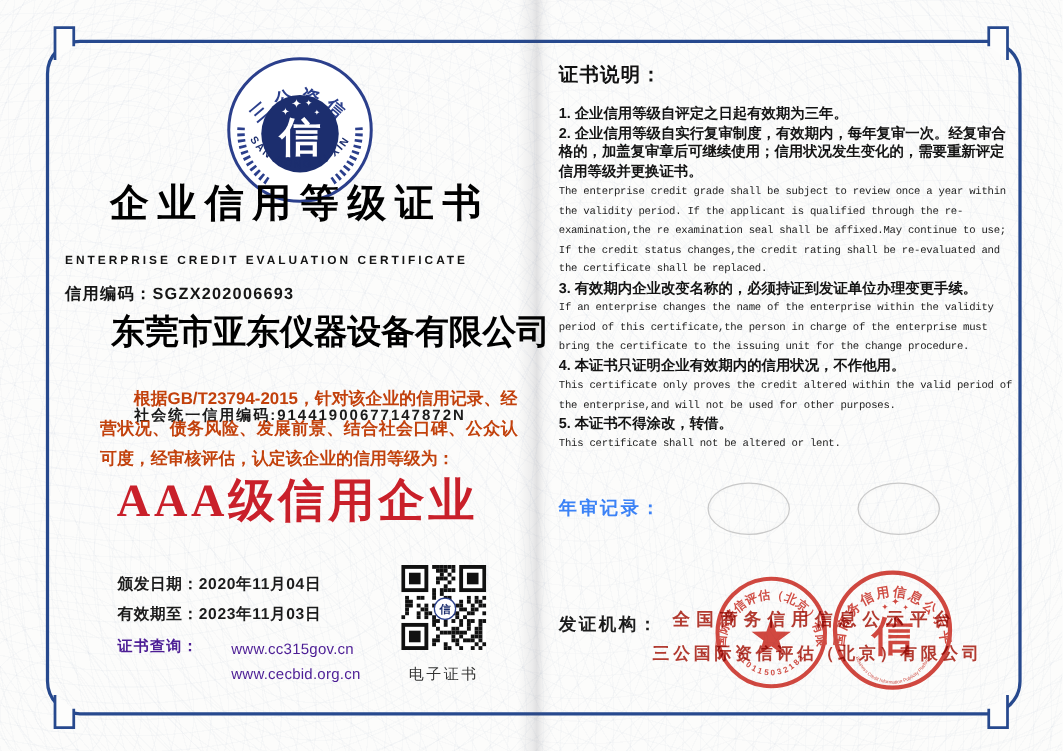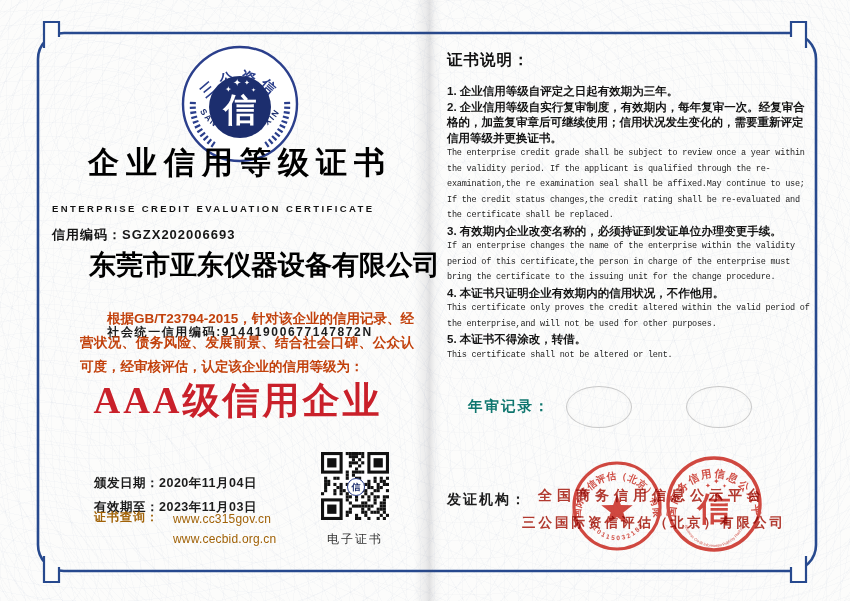--- a/index.html
+++ b/index.html
@@ -41,38 +41,38 @@
   .social-code{left:52px;top:288px;width:376px;text-align:center;font-weight:bold;font-size:12px;letter-spacing:1.6px;color:#1b1b1b;white-space:nowrap;margin-top:36px;}
   .statement{
     left:80px;top:307px;width:334px;font-weight:bold;font-size:13.5px;line-height:24px;
     text-align:justify;text-indent:2em;color:#c2410c;
   }
   .rating{
     left:38px;top:376px;width:400px;text-align:center;
     font-family:"Liberation Serif","DejaVu Serif",serif;
     font-weight:900;font-size:37px;letter-spacing:3px;color:#c9202a;white-space:nowrap;
   }
-  .date-row{left:94px;font-weight:bold;font-size:12.5px;color:#1b1b1b;letter-spacing:.5px;margin-top:16px;}
+  .date-row{left:94px;font-weight:bold;font-size:12.5px;color:#1b1b1b;letter-spacing:.5px;}
   .date-row.r1{top:459px;} .date-row.r2{top:483px;}
-  .query-block{left:94px;top:509px;display:flex;gap:14px;font-size:12px;color:#a16207;}
+  .query-block{left:94px;top:509px;display:flex;gap:26px;font-size:12px;color:#4c1d95;}
   .query-block .qlabel{font-weight:bold;letter-spacing:1px;}
   .query-block .urls div{line-height:20px;letter-spacing:.2px;}
   .qr-box{left:321px;top:452px;width:68px;height:68px;}
   .qr-emblem{
     position:absolute;left:26px;top:26px;width:16px;height:16px;border-radius:50%;
     background:#fff;border:1px solid #2b3f8c;display:flex;align-items:center;justify-content:center;
     font-size:9px;color:#1c2e6e;font-weight:bold;
   }
   .qr-caption{left:321px;top:531px;width:68px;text-align:center;font-family:"Liberation Serif","DejaVu Serif",serif;font-size:12px;letter-spacing:2px;color:#333;}
   
   .notes-heading{left:447px;top:50px;font-weight:bold;font-size:15.5px;letter-spacing:1px;color:#111;}
   .clauses{left:447px;top:84px;width:366px;}
   .clause-zh{font-weight:bold;font-size:11.5px;line-height:15.5px;color:#141414;}
   .clause-en{font-family:"Liberation Mono","DejaVu Sans Mono",monospace;font-size:8.5px;letter-spacing:-0.2px;line-height:15.5px;color:#222;}
-  .annual-label{left:468px;top:397px;font-weight:600;font-size:14.5px;letter-spacing:2px;color:#0f766e;}
+  .annual-label{left:447px;top:397px;font-weight:600;font-size:14.5px;letter-spacing:2px;color:#3b82f6;}
   .review-oval{width:64px;height:40px;border:1px solid #c9c9c9;border-radius:50%;top:386px;
     box-shadow:inset 0 0 6px rgba(0,0,0,.03);}
   .review-oval.o1{left:566px;} .review-oval.o2{left:686px;}
   .issuer-label{left:447px;top:491px;font-weight:600;font-size:14px;letter-spacing:2px;color:#1c1c1c;}
   .issuer-line1{left:538px;top:487px;font-weight:bold;font-size:14px;letter-spacing:5px;color:#b23a30;white-space:nowrap;z-index:1;}
   .issuer-line2{left:522px;top:514px;font-weight:bold;font-size:13.5px;letter-spacing:3px;color:#b23a30;white-space:nowrap;z-index:1;}
   .seal{mix-blend-mode:multiply;opacity:.9;z-index:2;}
   .seal-left{left:570px;top:459px;}
   .seal-right{left:664px;top:454px;}
 </style>

